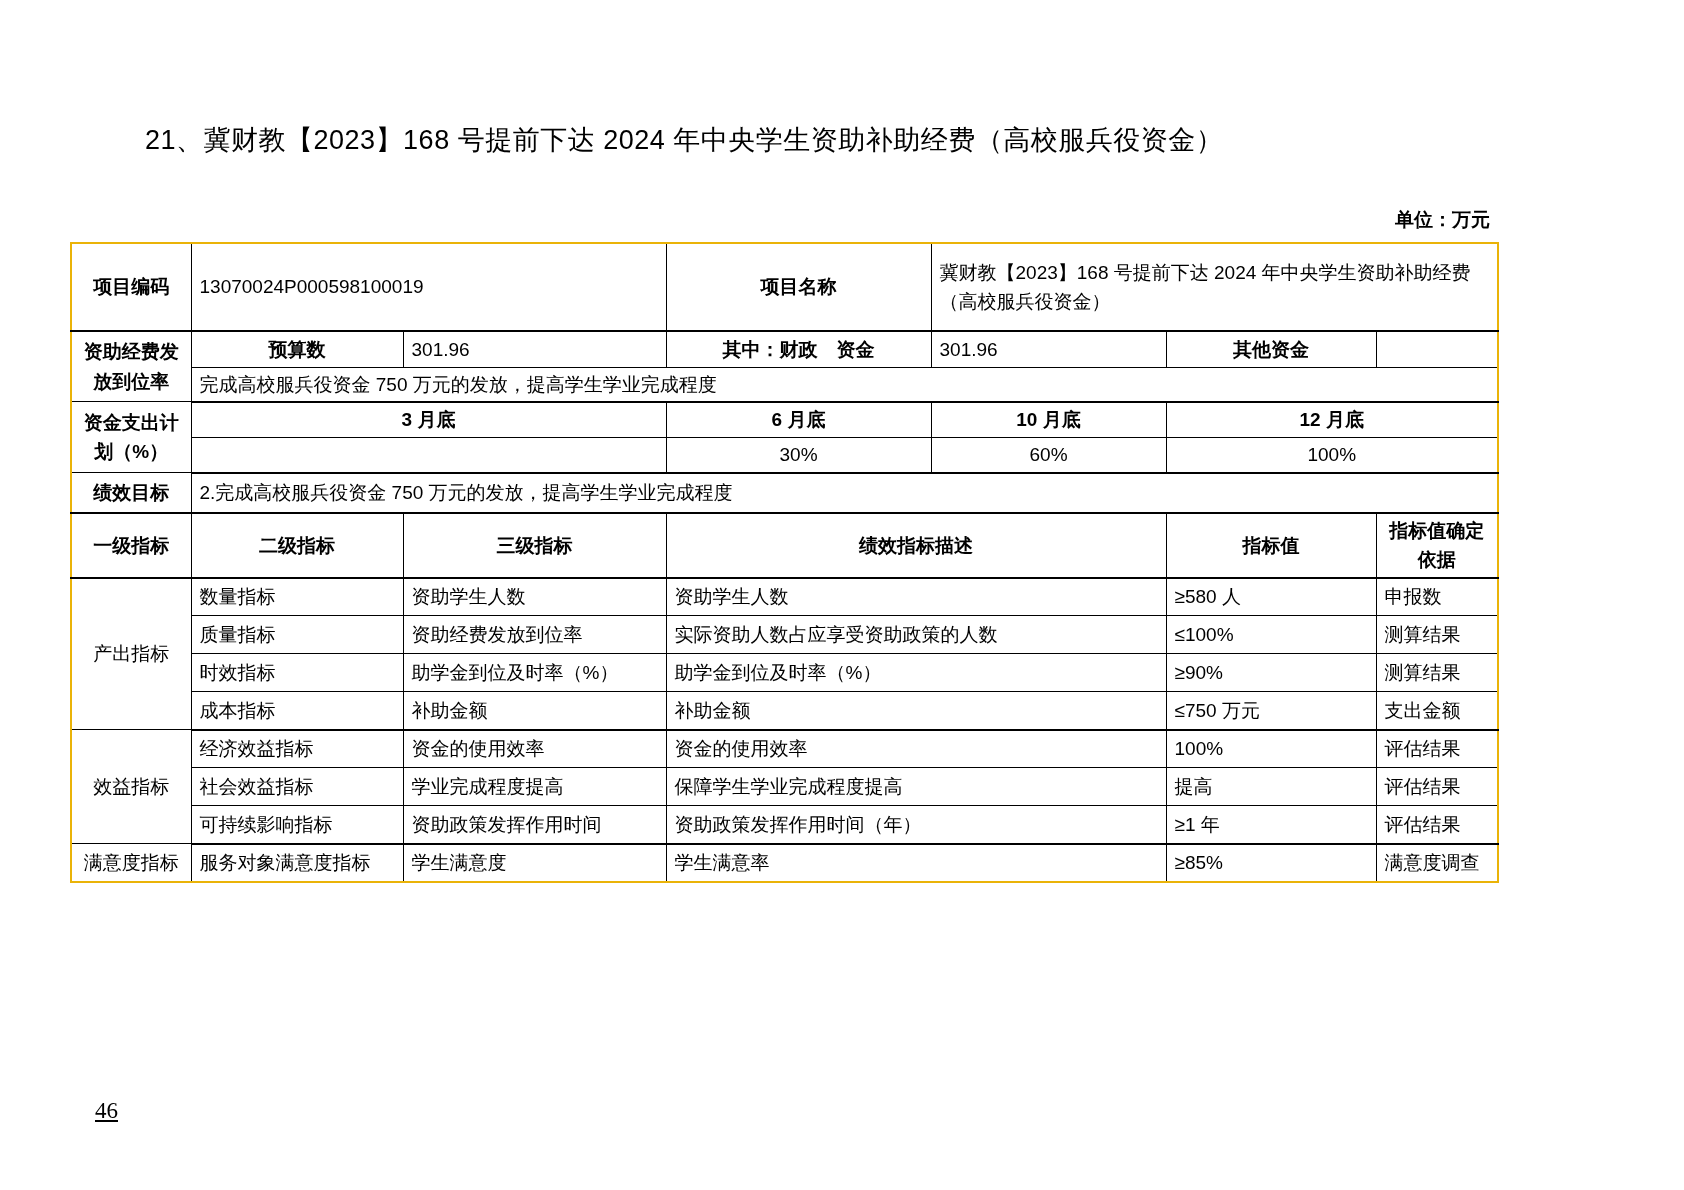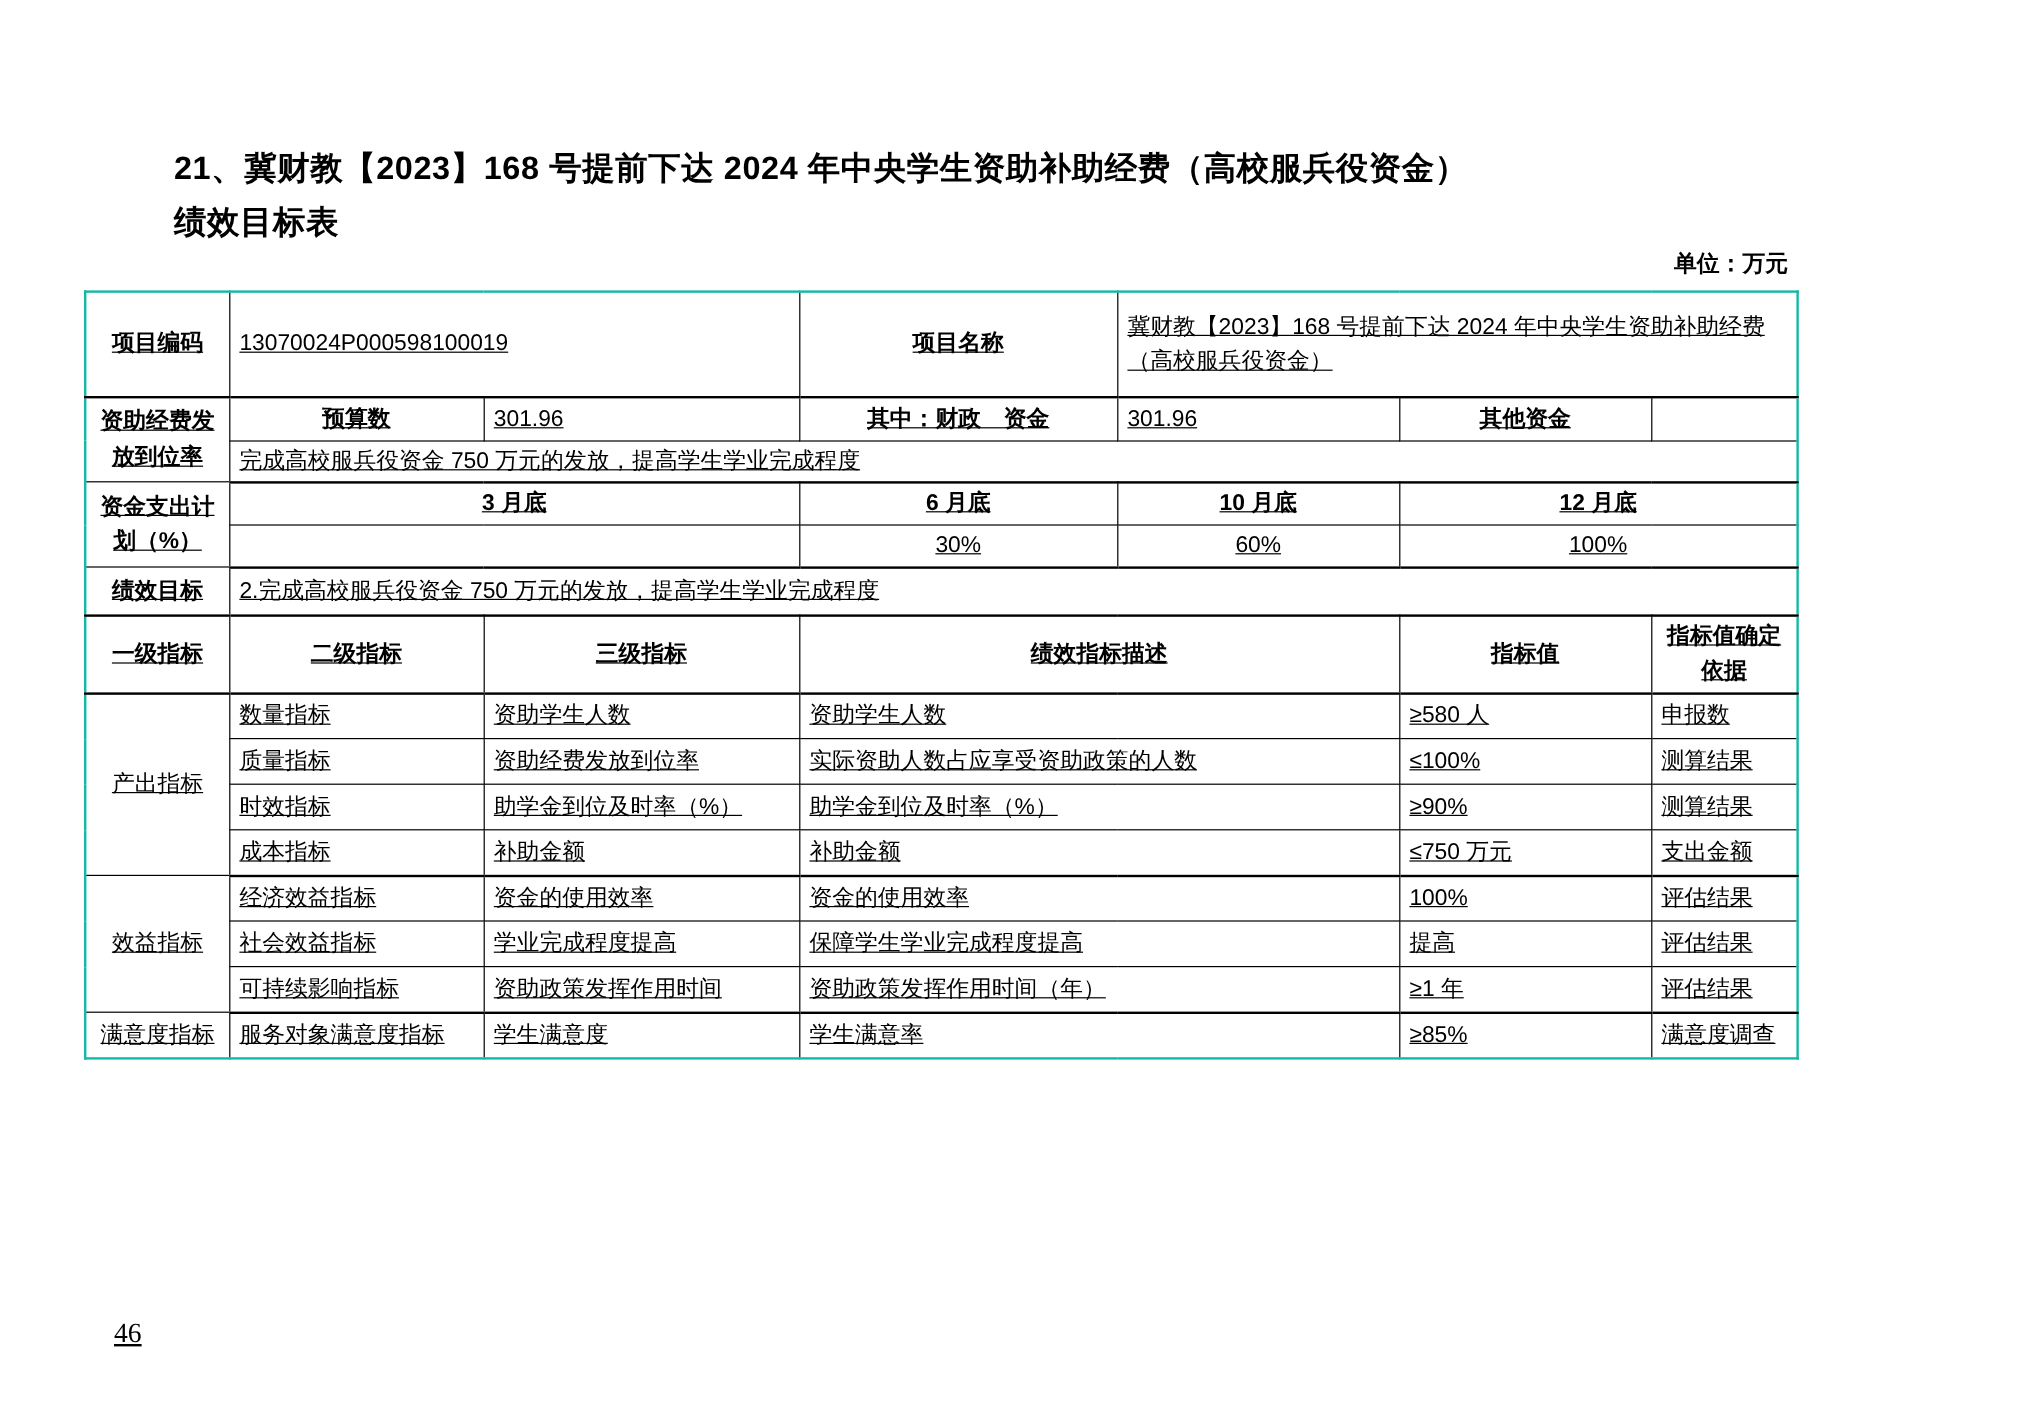--- a/index.html
+++ b/index.html
@@ -12,42 +12,41 @@
     height: 1190px;
     position: relative;
     font-family: "Liberation Sans", "DejaVu Sans", sans-serif;
     color: #000;
   }
   .doc-title {
     position: absolute;
     left: 145px;
     top: 118px;
     font-size: 27px;
-    font-weight: bold;
+    font-weight: normal;
     line-height: 45px;
     letter-spacing: 0.5px;
   }
   .unit-note {
     position: absolute;
     left: 70px;
     top: 207px;
     width: 1420px;
     text-align: right;
     font-size: 19px;
     font-weight: bold;
   }
   table.perf {
     position: absolute;
     left: 70px;
     top: 242px;
     border-collapse: collapse;
     table-layout: fixed;
     width: 1427px;
-    border: 2px solid #14b8a6;
-    text-decoration: underline;
+    border: 2px solid #eab308;
   }
   table.perf td, table.perf th {
     border: 1px solid #000;
     font-size: 19px;
     font-weight: normal;
     padding: 2px 8px;
     vertical-align: middle;
     text-align: left;
     overflow: hidden;
     line-height: 1.55;
@@ -74,21 +73,20 @@
     font-family: "Liberation Serif", "DejaVu Serif", serif;
     font-size: 23px;
     text-decoration: underline;
   }
 </style>
 </head>
 <body>
 
 <div class="doc-title">
   <div>21、冀财教【2023】168 号提前下达 2024 年中央学生资助补助经费（高校服兵役资金）</div>
-  <div>绩效目标表</div>
 </div>
 
 <div class="unit-note">单位：万元</div>
 
 <table class="perf">
   <colgroup>
     <col style="width:120px">
       <col style="width:212px">
       <col style="width:263px">
     <col style="width:265px">

